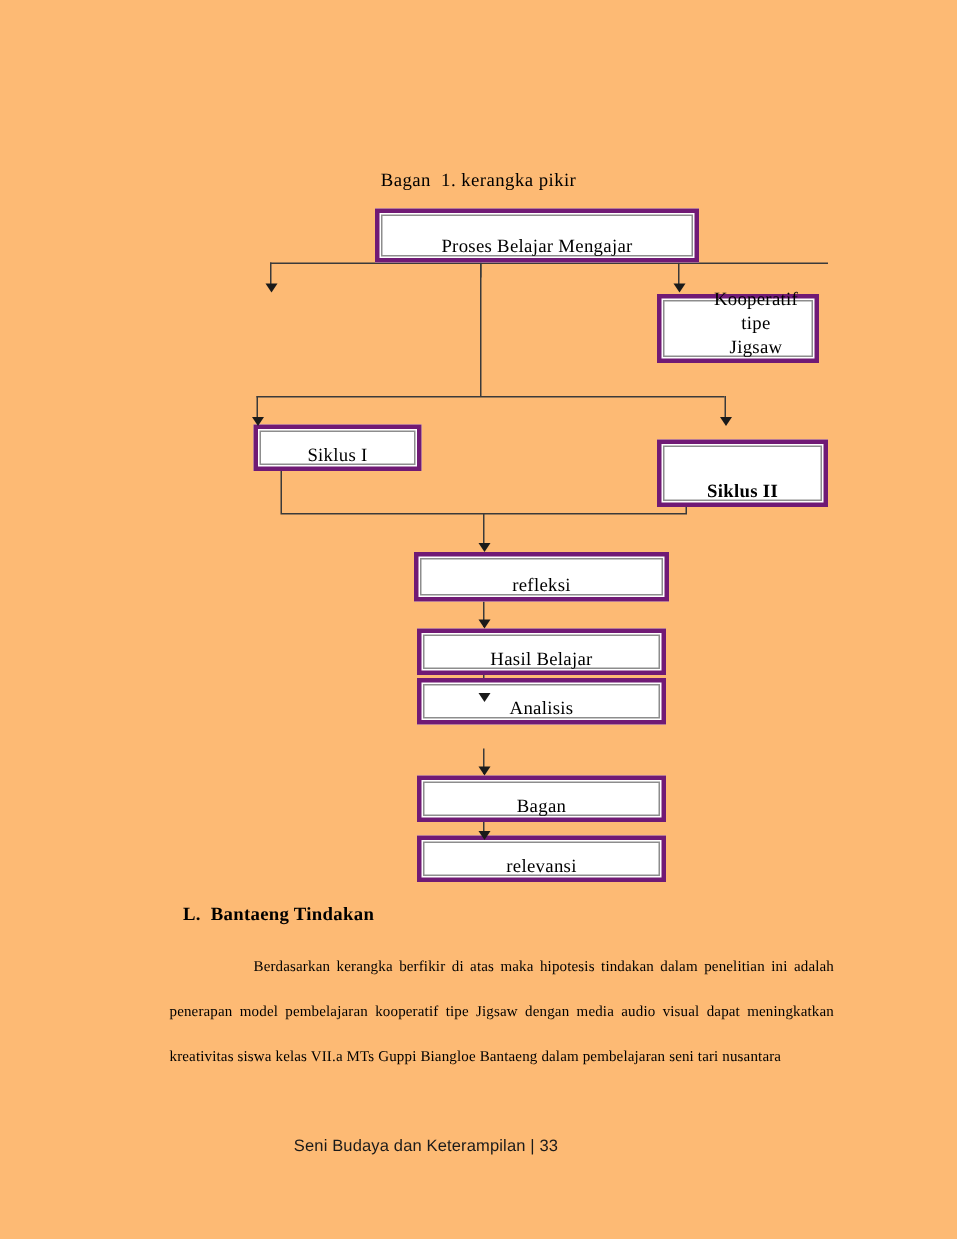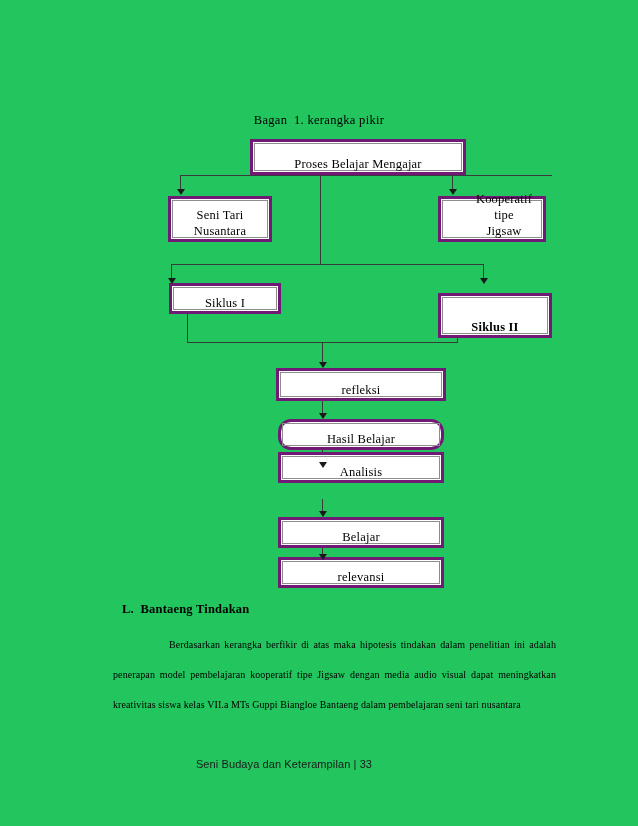--- a/index.html
+++ b/index.html
@@ -4,21 +4,21 @@
 <style>
   html, body {
     margin: 0;
     padding: 0;
     background: #ffffff;
   }
   .page {
     position: relative;
     width: 638px;
     height: 826px;
-    background: #22c55e;
+    background: #fdba74;
     overflow: hidden;
     font-family: "Liberation Serif", "DejaVu Serif", serif;
     color: #000000;
   }
 
   
   #diagram {
     position: absolute;
     left: 0;
     top: 0;
@@ -140,24 +140,20 @@
 
     <div class="vline" style="left:320px; top:175px; height:10px;"></div>
     <div class="hline" style="left:180px; top:175px; width:372px;"></div>
     <div class="vline" style="left:180px; top:175px; height:16px;"></div>
     <div class="arrow" style="left:177px; top:189px;"></div>
     <div class="vline" style="left:452px; top:175px; height:16px;"></div>
     <div class="arrow" style="left:449px; top:189px;"></div>
 
     <div class="vline" style="left:320px; top:175px; height:89px;"></div>
 
-    <div class="box" style="left:130px; top:196px; width:104px; height:46px;">
-      <span class="inner"></span>
-      <span class="txt"><span>Seni Tari</span><br><span>Nusantara</span></span>
-    </div>
 
     <div class="box" style="left:400px; top:196px; width:108px; height:46px;padding-left:24px;">
       <span class="inner"></span>
       <span class="txt"><span>Kooperatif tipe</span><br><span>Jigsaw</span></span>
     </div>
 
     <div class="hline" style="left:171px; top:264px; width:312px;"></div>
     <div class="vline" style="left:171px; top:264px; height:16px;"></div>
     <div class="arrow" style="left:168px; top:278px;"></div>
     <div class="vline" style="left:483px; top:264px; height:16px;"></div>
@@ -179,37 +175,37 @@
     <div class="vline" style="left:322px; top:342px; height:23px;"></div>
     <div class="arrow" style="left:319px; top:362px;"></div>
 
     <div class="box" style="left:238px; top:368px; width:170px; height:33px;">
       <span class="inner"></span>
       <span class="txt">refleksi</span>
     </div>
     <div class="vline" style="left:322px; top:401px; height:17px;"></div>
     <div class="arrow" style="left:319px; top:413px;"></div>
 
-    <div class="box" style="left:240px; top:419px; width:166px; height:31px;border-radius:13px;">
+    <div class="box" style="left:240px; top:419px; width:166px; height:31px;">
       <span class="inner"></span>
       <span class="txt">Hasil Belajar</span>
     </div>
     <div class="vline" style="left:322px; top:450px; height:17px;"></div>
     <div class="arrow" style="left:319px; top:462px;"></div>
 
     <div class="box" style="left:240px; top:452px; width:166px; height:31px;">
       <span class="inner"></span>
       <span class="txt">Analisis</span>
     </div>
     <div class="vline" style="left:322px; top:499px; height:17px;"></div>
     <div class="arrow" style="left:319px; top:511px;"></div>
 
     <div class="box" style="left:240px; top:517px; width:166px; height:31px;">
       <span class="inner"></span>
-      <span class="txt">Belajar</span>
+      <span class="txt">Bagan</span>
     </div>
     <div class="vline" style="left:322px; top:548px; height:13px;"></div>
     <div class="arrow" style="left:319px; top:554px;"></div>
 
     <div class="box" style="left:240px; top:557px; width:166px; height:31px;">
       <span class="inner"></span>
       <span class="txt">relevansi</span>
     </div>
 
   </div>

